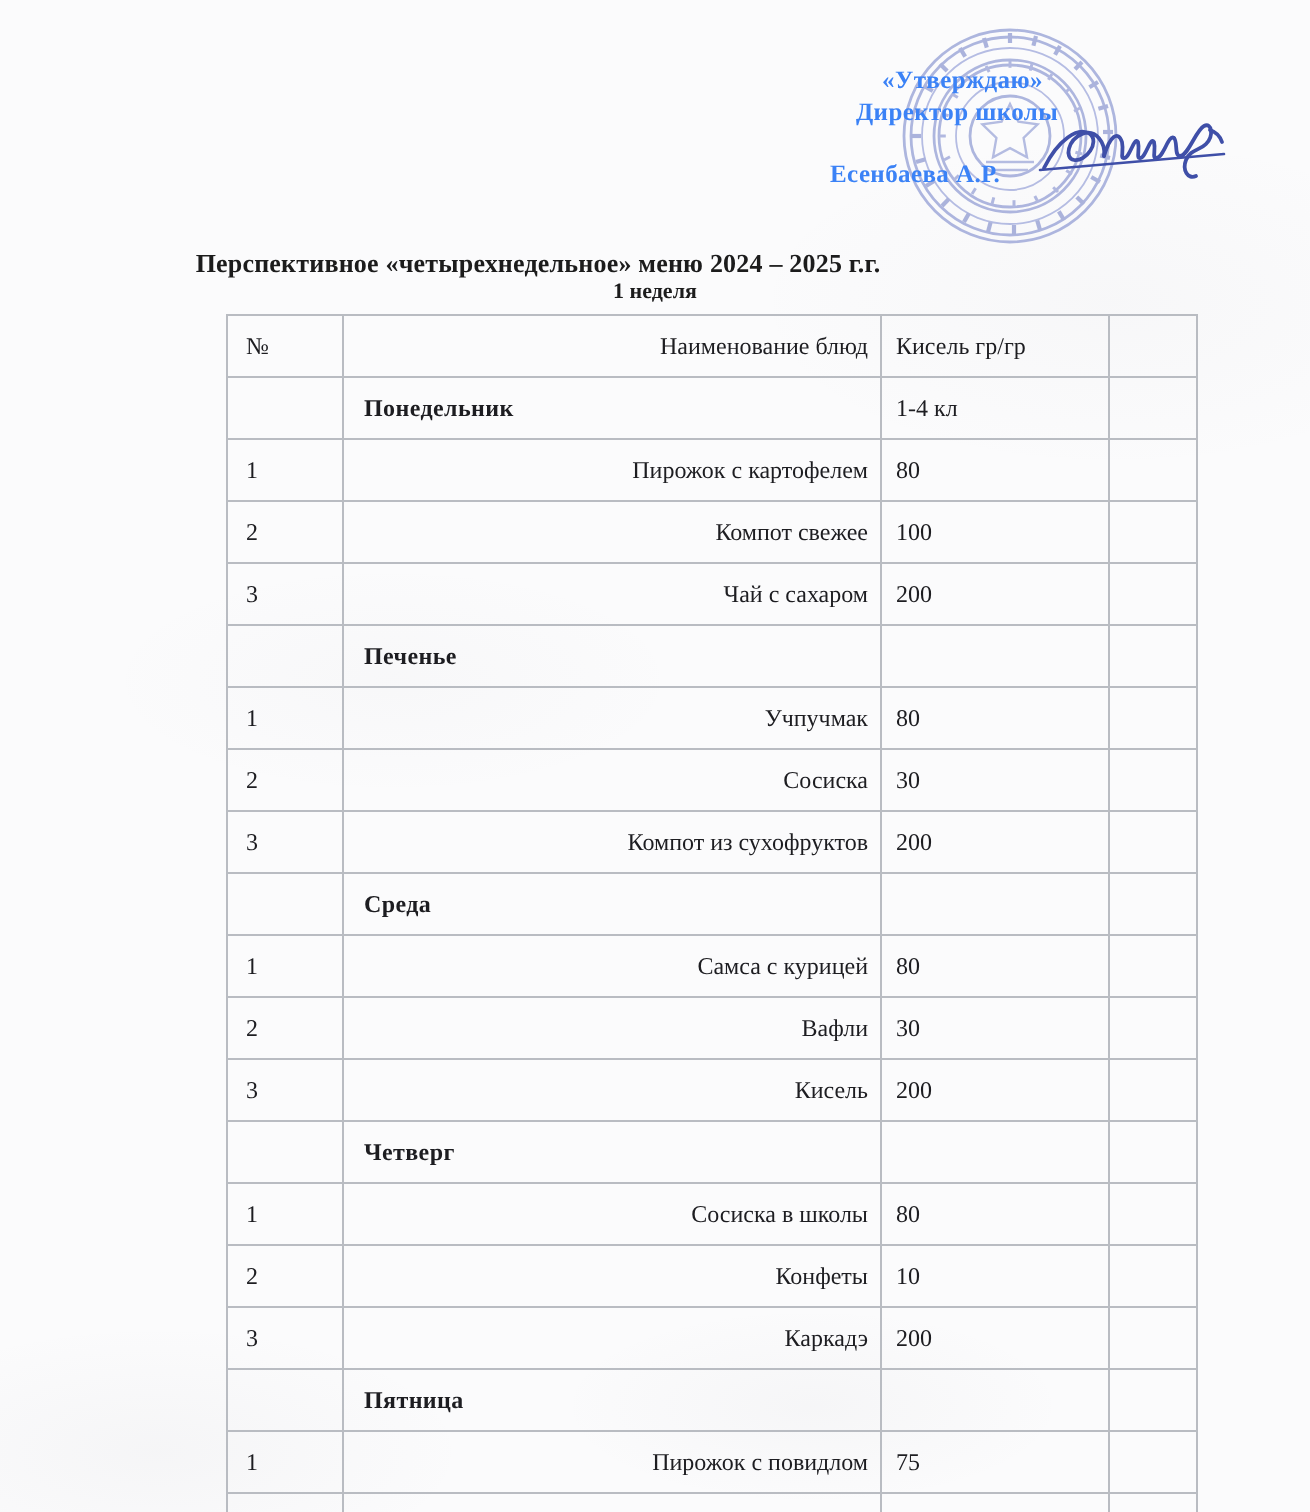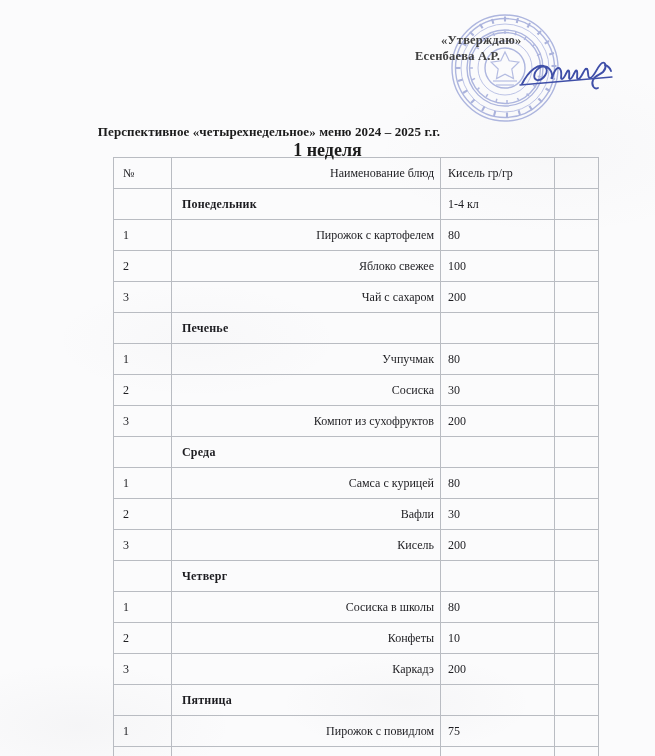--- a/index.html
+++ b/index.html
@@ -37,25 +37,25 @@
     top: 33px;
     width: 220px;
     z-index: 3;
   }
   .approval-line {
     font-size: 12.5px;
     font-weight: bold;
     line-height: 15.5px;
     letter-spacing: 0.2px;
     white-space: nowrap;
-    color: #404040;
+    color: #3b82f6;
   }
   .approval-line.l1 { padding-left: 26px; }
   .approval-line.l2 { padding-left: 13px; }
-  .approval-line.l3 { padding-left: 0px; }
+  .approval-line.l3 { padding-left: 0px; margin-top: 16px; }
 
   
   .seal {
     position: absolute;
     left: 449px;
     top: 12px;
     width: 112px;
     height: 112px;
     z-index: 1;
     opacity: 0.62;
@@ -85,21 +85,21 @@
     letter-spacing: 0.1px;
     white-space: nowrap;
     z-index: 3;
   }
   .doc-subtitle {
     position: absolute;
     top: 140px;
     left: 0;
     width: 655px;
     text-align: center;
-    font-size: 18px;
+    font-size: 11px;
     font-weight: bold;
     z-index: 3;
   }
 
   
   .menu-table-wrap {
     position: absolute;
     left: 113px;
     top: 157px;
     width: 427px;
@@ -206,20 +206,21 @@
     <g stroke="#8a96d2" stroke-width="1.2" fill="none">
       <path d="M56 40 l4.2 8.8 9.6 1.4-7 6.8 1.7 9.6-8.5-4.5-8.5 4.5 1.7-9.6-7-6.8 9.6-1.4z"></path>
       <path d="M44 69 h24"></path>
       <path d="M47 73 h18"></path>
     </g>
   </svg>
 </div>
 
 <div class="approval-block">
   <div class="approval-line l1">«Утверждаю»</div>
+  <div class="approval-line l2">Директор школы</div>
   <div class="approval-line l3">Есенбаева А.Р.</div>
 </div>
 
 <div class="signature">
   <svg viewBox="0 0 96 44" xmlns="http://www.w3.org/2000/svg">
     <g fill="none" stroke="#3f4fa8" stroke-width="1.9" stroke-linecap="round" stroke-linejoin="round">
       <path d="M3 30 C10 16, 20 9, 26 13 C31 17, 24 27, 18 26 C13 25, 15 16, 22 13 C29 10, 34 18, 33 24"></path>
       <path d="M33 24 C36 14, 40 11, 42 17 C43 22, 41 25, 43 25 C46 25, 48 14, 50 17 C51 21, 49 25, 51 25 C54 25, 56 14, 58 17 C59 21, 57 25, 59 25 C63 25, 65 13, 68 15"></path>
       <path d="M68 15 C70 17, 68 24, 71 24 C75 24, 79 11, 83 9 C87 7, 88 14, 84 18 C81 21, 76 21, 74 26 C72 31, 75 36, 79 34"></path>
       <path d="M86 11 C89 12, 91 14, 92 17"></path>
@@ -247,21 +248,21 @@
           <td class="col-extra"></td>
         </tr>
         <tr>
           <td class="col-num">1</td>
           <td class="col-name">Пирожок с картофелем</td>
           <td class="col-yield">80</td>
           <td class="col-extra"></td>
         </tr>
         <tr>
           <td class="col-num">2</td>
-          <td class="col-name">Яблоко свежее</td>
+          <td class="col-name">Компот свежее</td>
           <td class="col-yield">100</td>
           <td class="col-extra"></td>
         </tr>
         <tr>
           <td class="col-num">3</td>
           <td class="col-name">Чай с сахаром</td>
           <td class="col-yield">200</td>
           <td class="col-extra"></td>
         </tr>
         <tr>

